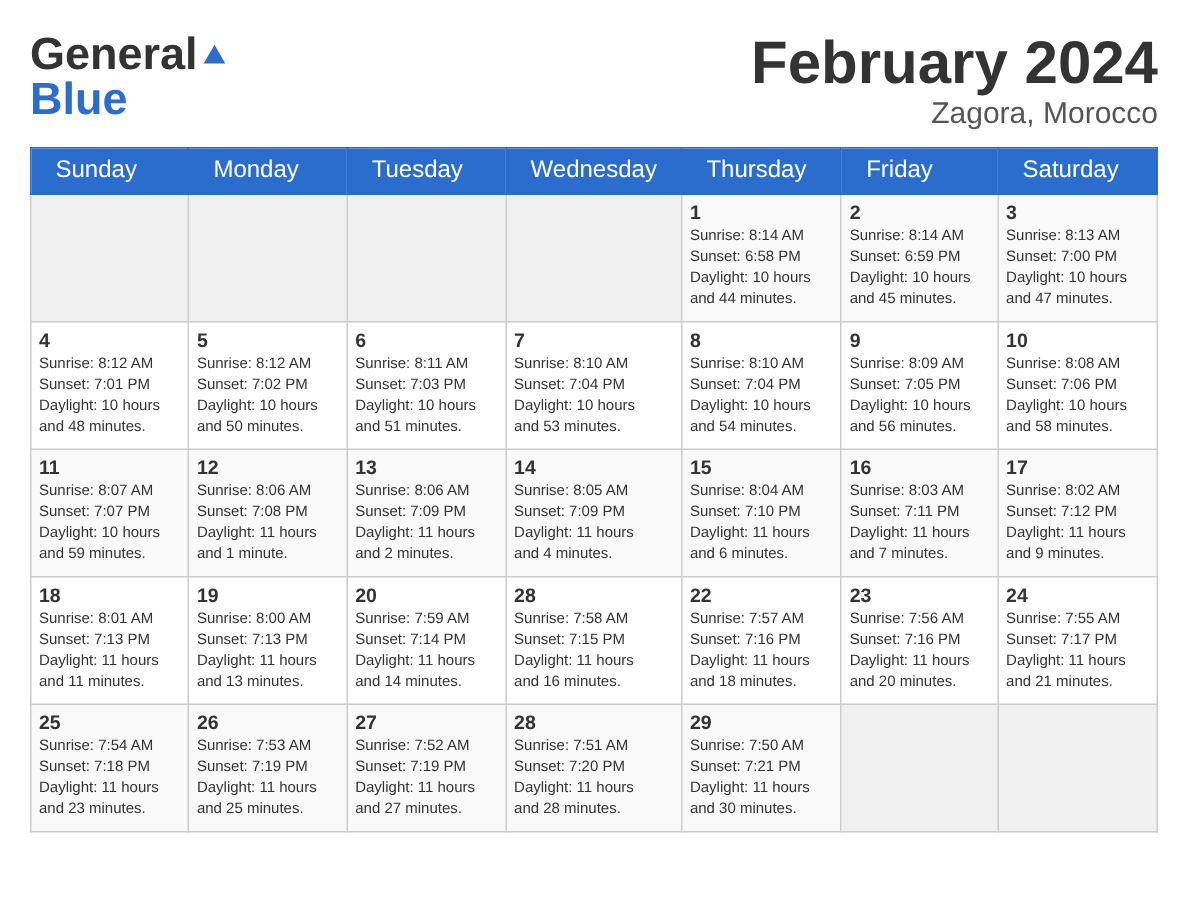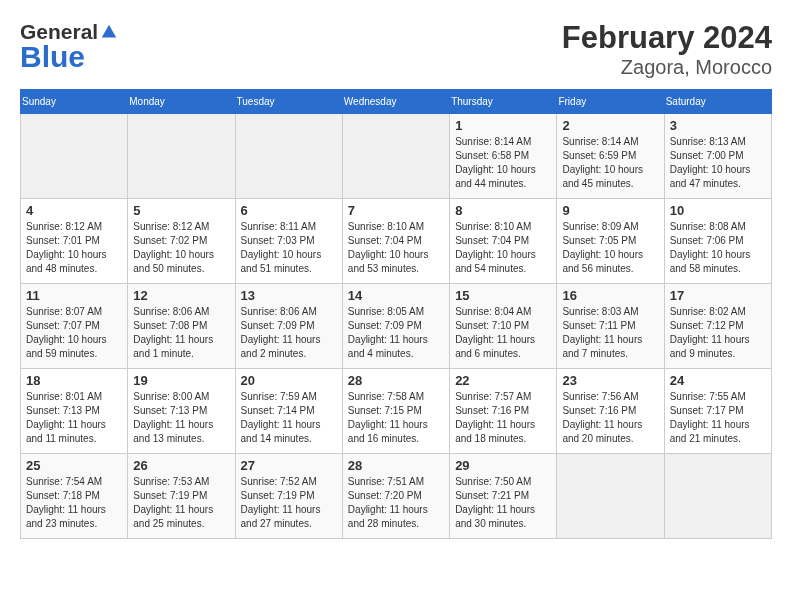--- a/index.html
+++ b/index.html
@@ -19,58 +19,58 @@
     .logo {
       display: flex;
       flex-direction: column;
       align-items: flex-start;
     }
     .logo-text {
       display: flex;
       align-items: center;
     }
     .logo-general {
-      font-size: 21px;
+      font-size: 30px;
       font-weight: bold;
       color: #333;
     }
     .logo-blue {
       font-size: 30px;
       font-weight: bold;
       color: #2a6dcc;
     }
     .logo-icon {
       width: 18px;
       height: 18px;
       margin-left: 2px;
     }
     .title-section {
       text-align: right;
     }
     .main-title {
-      font-size: 31px;
+      font-size: 40px;
       font-weight: bold;
       color: #333;
       text-align: right;
     }
     .subtitle {
       font-size: 20px;
       color: #555;
     }
     table {
       width: 100%;
       border-collapse: collapse;
       font-size: 11px;
     }
     thead tr th {
       background-color: #2a6dcc;
       color: white;
-      padding: 6px 1px;
+      padding: 6px 16px;
       text-align: left;
-      font-size: 10px;
+      font-size: 16px;
       font-weight: normal;
       border: 1px solid #2a6dcc;
     }
     tbody tr td {
       border: 1px solid #ccc;
       padding: 4px 5px;
       vertical-align: top;
       width: calc(100% / 7);
       min-height: 80px;
       height: 85px;

